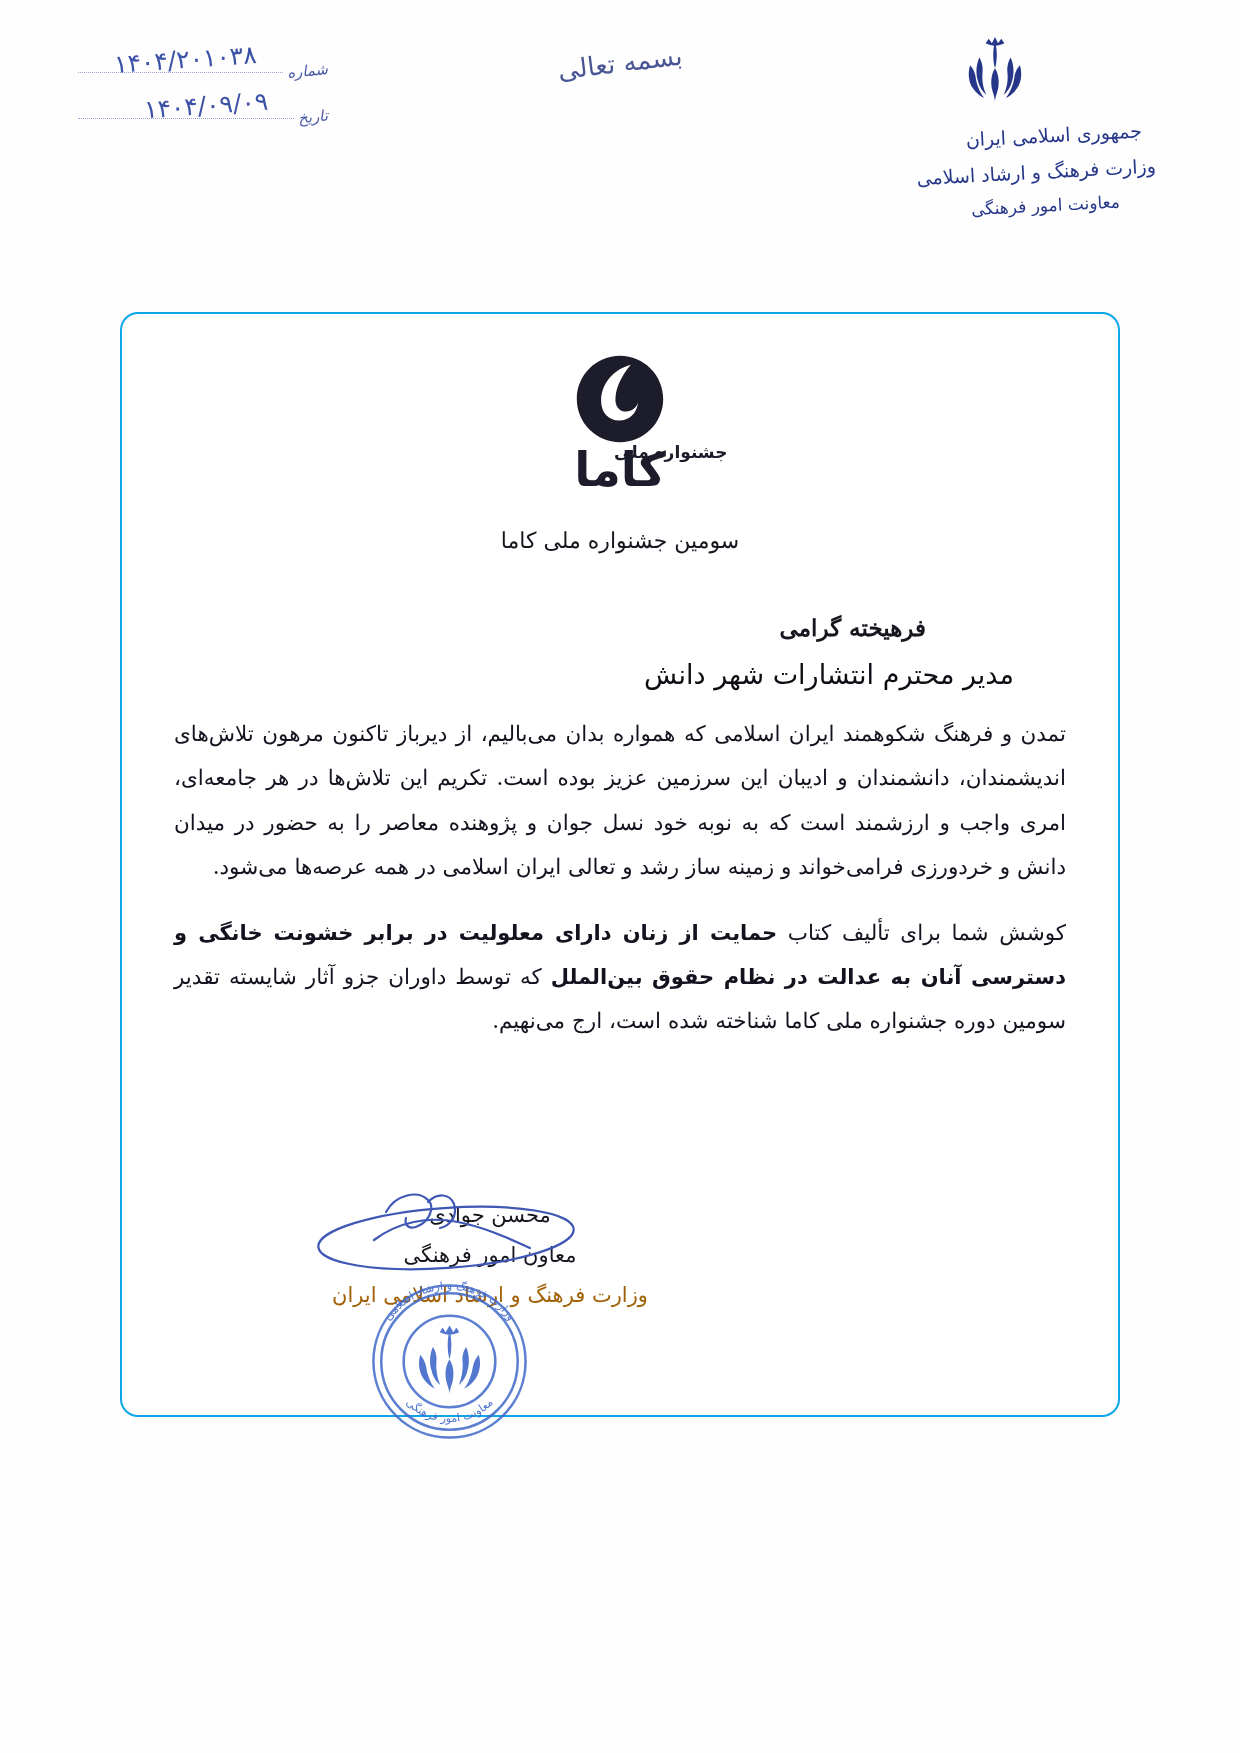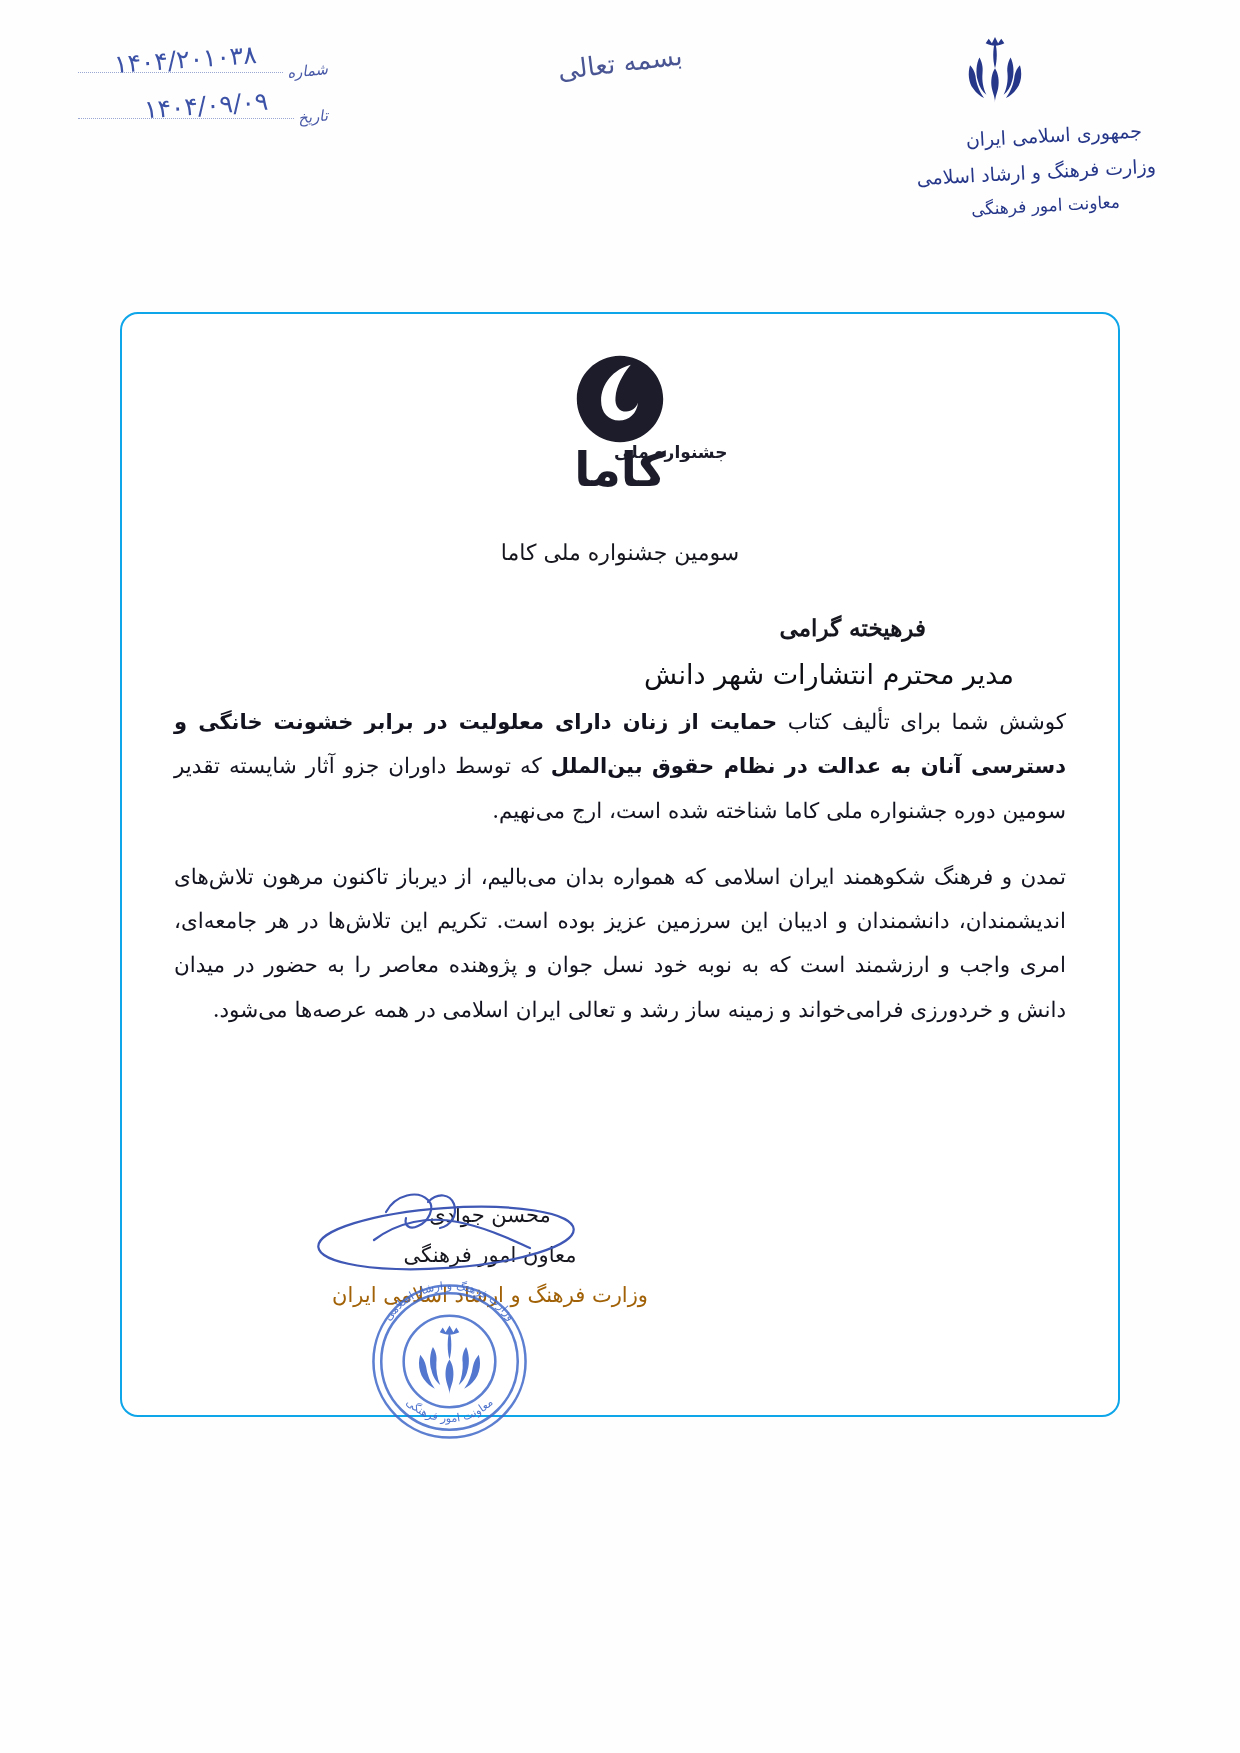--- a/index.html
+++ b/index.html
@@ -160,21 +160,21 @@
   
   .cert-title {
     margin-top: 26px;
     text-align: center;
     font-size: 28px;
     font-weight: bold;
     color: #16161e;
     font-family: "DejaVu Sans", sans-serif;
   }
   .cert-subtitle {
-    margin-top: 16px;
+    margin-top: 4px;
     text-align: center;
     font-size: 22px;
     color: #16161e;
     font-family: "DejaVu Serif", serif;
   }
 
   
   .body-wrap {
     position: absolute;
     top: 300px;
@@ -325,23 +325,23 @@
     </div>
 
     <div style="position:absolute; top:210px; left:0; width:100%;">
       <div class="cert-subtitle">سومین جشنواره ملی کاما</div>
     </div>
 
     <div class="body-wrap">
       <div class="salutation">فرهیخته گرامی</div>
       <div class="addressee">مدیر محترم انتشارات شهر دانش</div>
 
+      <p class="para p1">تمدن و فرهنگ شکوهمند ایران اسلامی که همواره بدان می‌بالیم، از دیرباز تاکنون مرهون تلاش‌های اندیشمندان، دانشمندان و ادیبان این سرزمین عزیز بوده است. تکریم این تلاش‌ها در هر جامعه‌ای، امری واجب و ارزشمند است که به نوبه خود نسل جوان و پژوهنده معاصر را به حضور در میدان دانش و خردورزی فرامی‌خواند و زمینه ساز رشد و تعالی ایران اسلامی در همه عرصه‌ها می‌شود.</p>
+
       <p class="para p2"><span>کوشش شما برای تألیف کتاب </span><span class="bold-book">حمایت از زنان دارای معلولیت در برابر خشونت خانگی و دسترسی آنان به عدالت در نظام حقوق بین‌الملل</span><span> که توسط داوران جزو آثار شایسته تقدیر سومین دوره جشنواره ملی کاما شناخته شده است، ارج می‌نهیم.</span></p>
-
-      <p class="para p1">تمدن و فرهنگ شکوهمند ایران اسلامی که همواره بدان می‌بالیم، از دیرباز تاکنون مرهون تلاش‌های اندیشمندان، دانشمندان و ادیبان این سرزمین عزیز بوده است. تکریم این تلاش‌ها در هر جامعه‌ای، امری واجب و ارزشمند است که به نوبه خود نسل جوان و پژوهنده معاصر را به حضور در میدان دانش و خردورزی فرامی‌خواند و زمینه ساز رشد و تعالی ایران اسلامی در همه عرصه‌ها می‌شود.</p>
 
     </div>
 
     <div class="sign-block">
       <div class="sign-inner">
         <svg class="signature-scribble" viewBox="0 0 320 110">
           <g fill="none" stroke="#3f57b5" stroke-width="2.2" stroke-linecap="round">
             <ellipse cx="168" cy="56" rx="128" ry="30" transform="rotate(-4 168 56)"></ellipse>
             <path d="M108 30 C118 12 140 8 150 18 C158 26 150 40 140 44 C132 48 126 44 128 36"></path>
             <path d="M150 20 C160 10 172 12 176 22 C180 34 172 44 162 46"></path>

